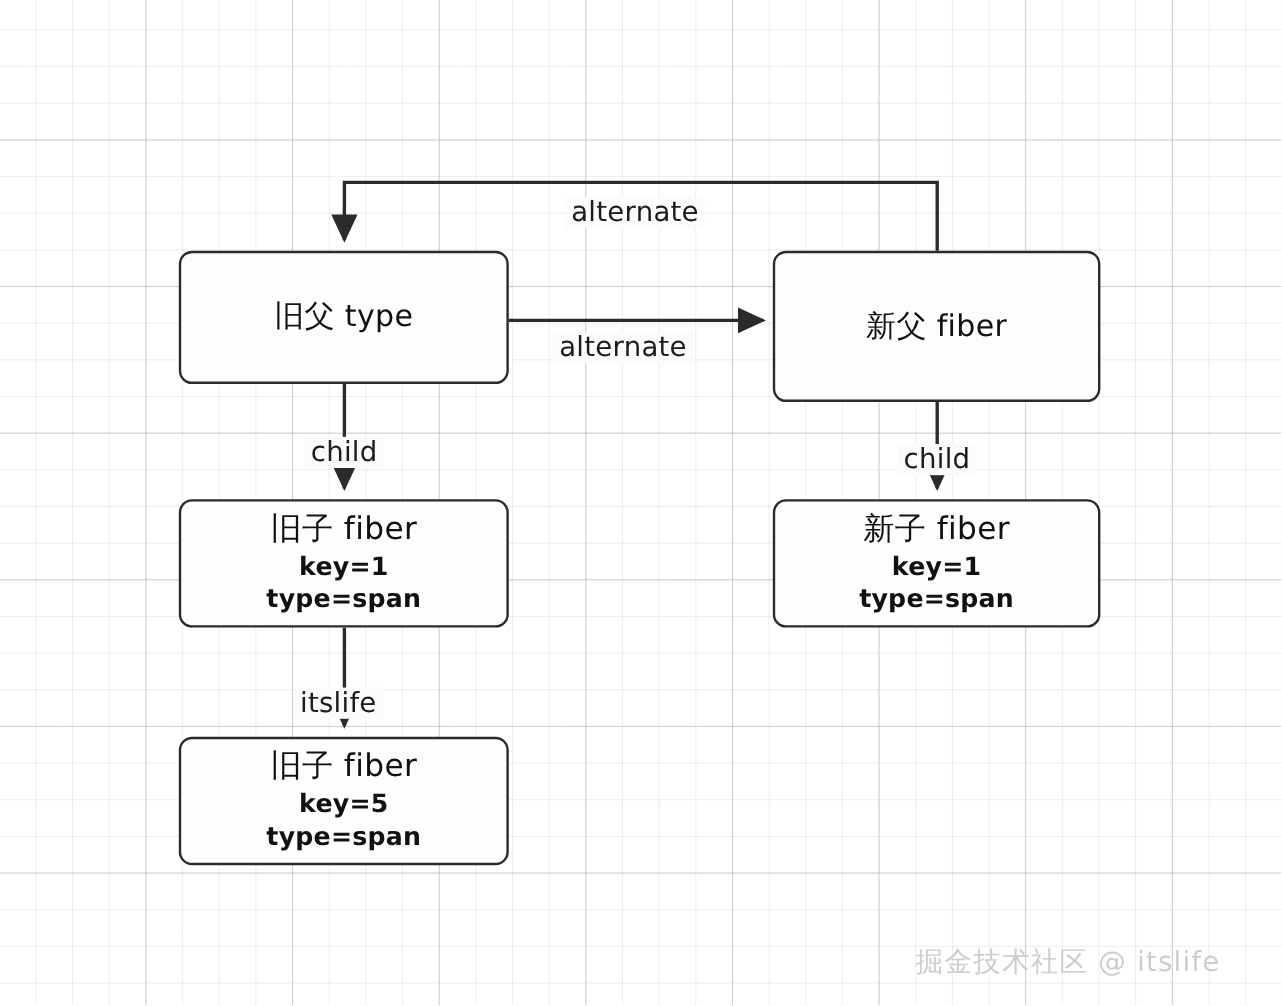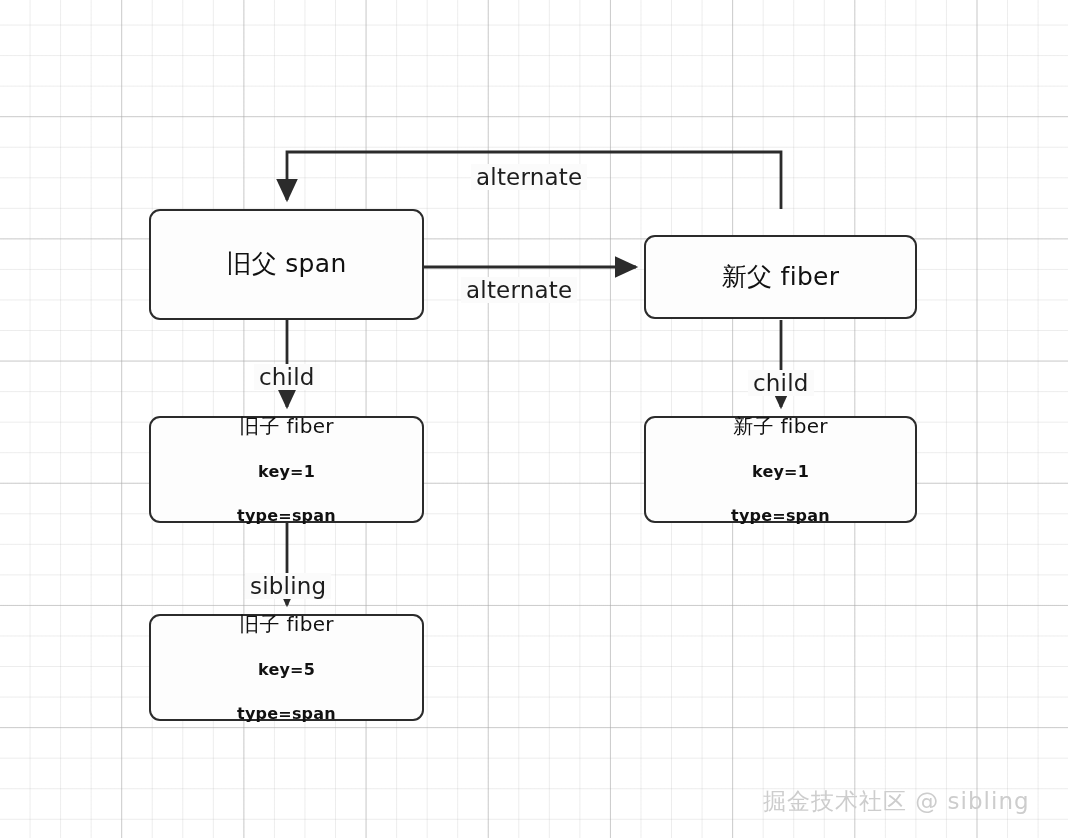--- a/index.html
+++ b/index.html
@@ -48,30 +48,29 @@
     text-align: center;
     line-height: 1.30;
   }
   .node .title {
     font-size: 25px;
     font-weight: 500;
     letter-spacing: 0.3px;
     white-space: nowrap;
   }
   .node .attr {
-    font-size: 16px;
+    font-size: 21px;
     font-weight: 700;
     letter-spacing: 0.2px;
     white-space: nowrap;
-    margin-top: 23px;
   }
-  .node.leaf .title { font-size: 20px; }
+  .node.leaf .title { font-size: 26px; }
 
   #node-old-parent { left: 149px;  top: 209px; width: 275px; height: 111px; }
-  #node-new-parent { left: 644px;  top: 209px; width: 273px; height: 84px; margin-top: 26px; }
+  #node-new-parent { left: 644px;  top: 209px; width: 273px; height: 126px; }
   #node-old-child-1 { left: 149px; top: 416px; width: 275px; height: 107px; }
   #node-new-child-1 { left: 644px; top: 416px; width: 273px; height: 107px; }
   #node-old-child-2 { left: 149px; top: 614px; width: 275px; height: 107px; }
 
   .edge-label {
     position: absolute;
     font-size: 23px;
     font-weight: 400;
     color: #1d1d1d;
     background: #fbfbfb;
@@ -124,21 +123,21 @@
     <g>
       <path d="M781,320 L781,407" fill="none" stroke="#2b2b2b" stroke-width="2.8" marker-end="url(#arrowhead)"></path>
     </g>
 
     <g>
       <path d="M287,523 L287,605" fill="none" stroke="#2b2b2b" stroke-width="2.8" marker-end="url(#arrowhead)"></path>
     </g>
   </svg>
 
   <div class="node" id="node-old-parent">
-    <div class="title">旧父 span</div>
+    <div class="title">旧父 type</div>
   </div>
 
   <div class="node" id="node-new-parent">
     <div class="title">新父 fiber</div>
   </div>
 
   <div class="node leaf" id="node-old-child-1">
     <div class="title">旧子 fiber</div>
     <div class="attr">key=1</div>
     <div class="attr">type=span</div>
@@ -153,17 +152,17 @@
   <div class="node leaf" id="node-old-child-2">
     <div class="title">旧子 fiber</div>
     <div class="attr">key=5</div>
     <div class="attr">type=span</div>
   </div>
 
   <div class="edge-label" id="label-alternate-top">alternate</div>
   <div class="edge-label" id="label-alternate-middle">alternate</div>
   <div class="edge-label" id="label-child-left">child</div>
   <div class="edge-label" id="label-child-right">child</div>
-  <div class="edge-label" id="label-sibling">sibling</div>
+  <div class="edge-label" id="label-sibling">itslife</div>
 
-  <div id="watermark">掘金技术社区 @ sibling</div>
+  <div id="watermark">掘金技术社区 @ itslife</div>
 
 </div>
 
 </body></html>

